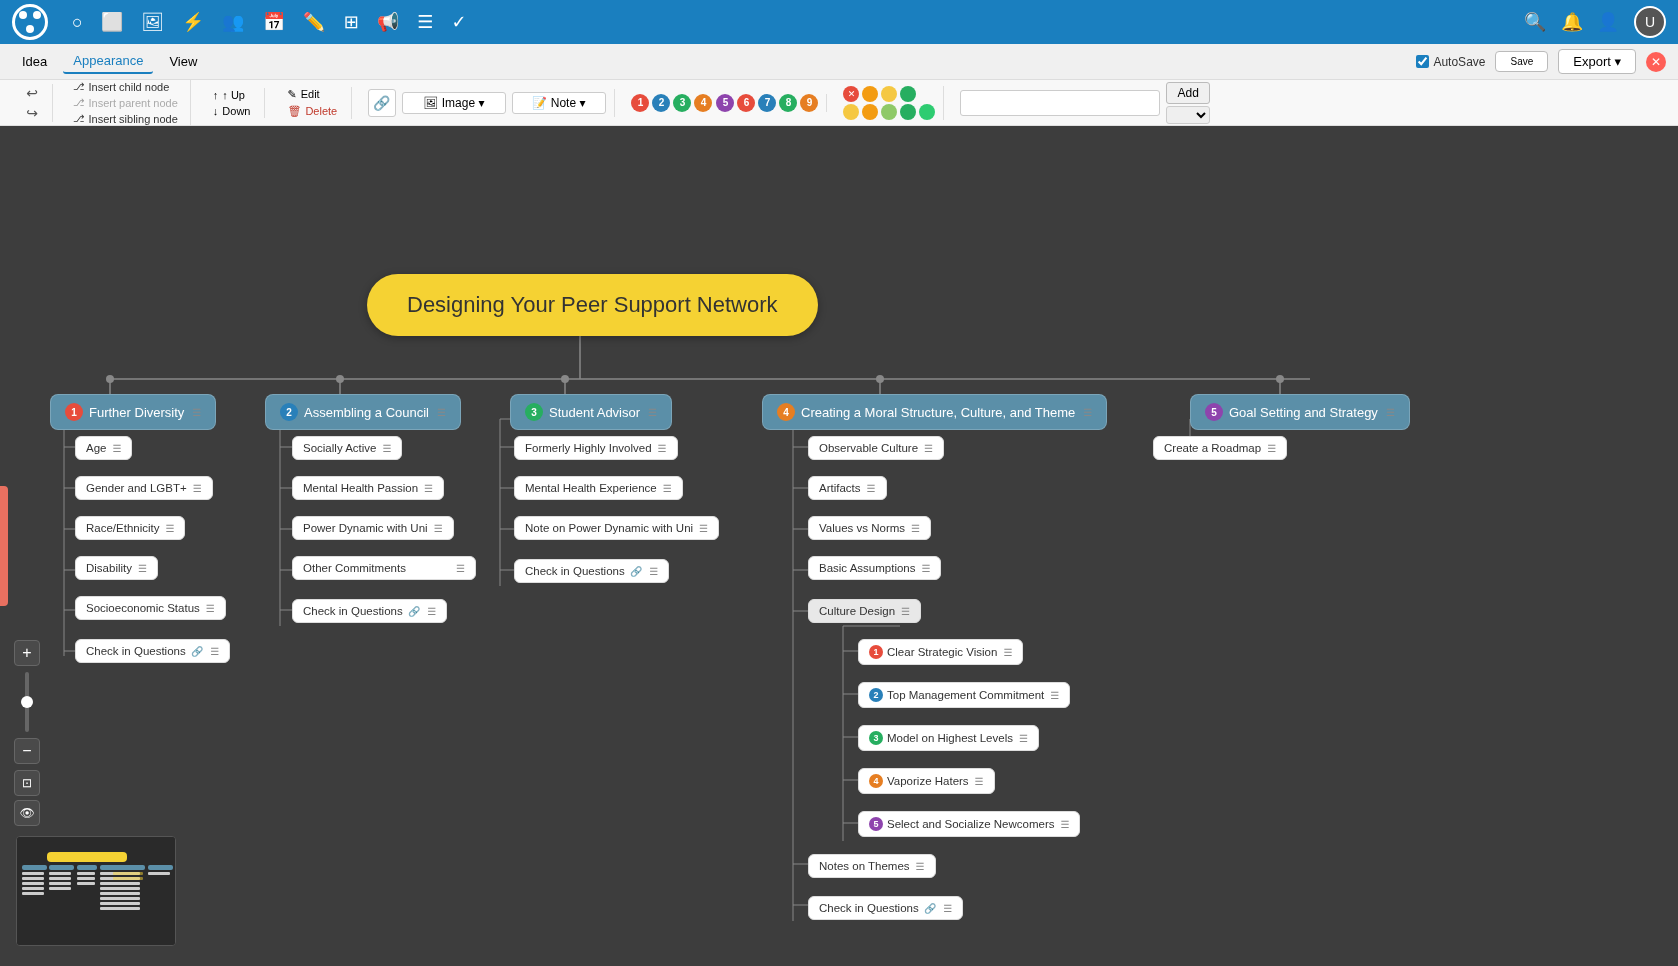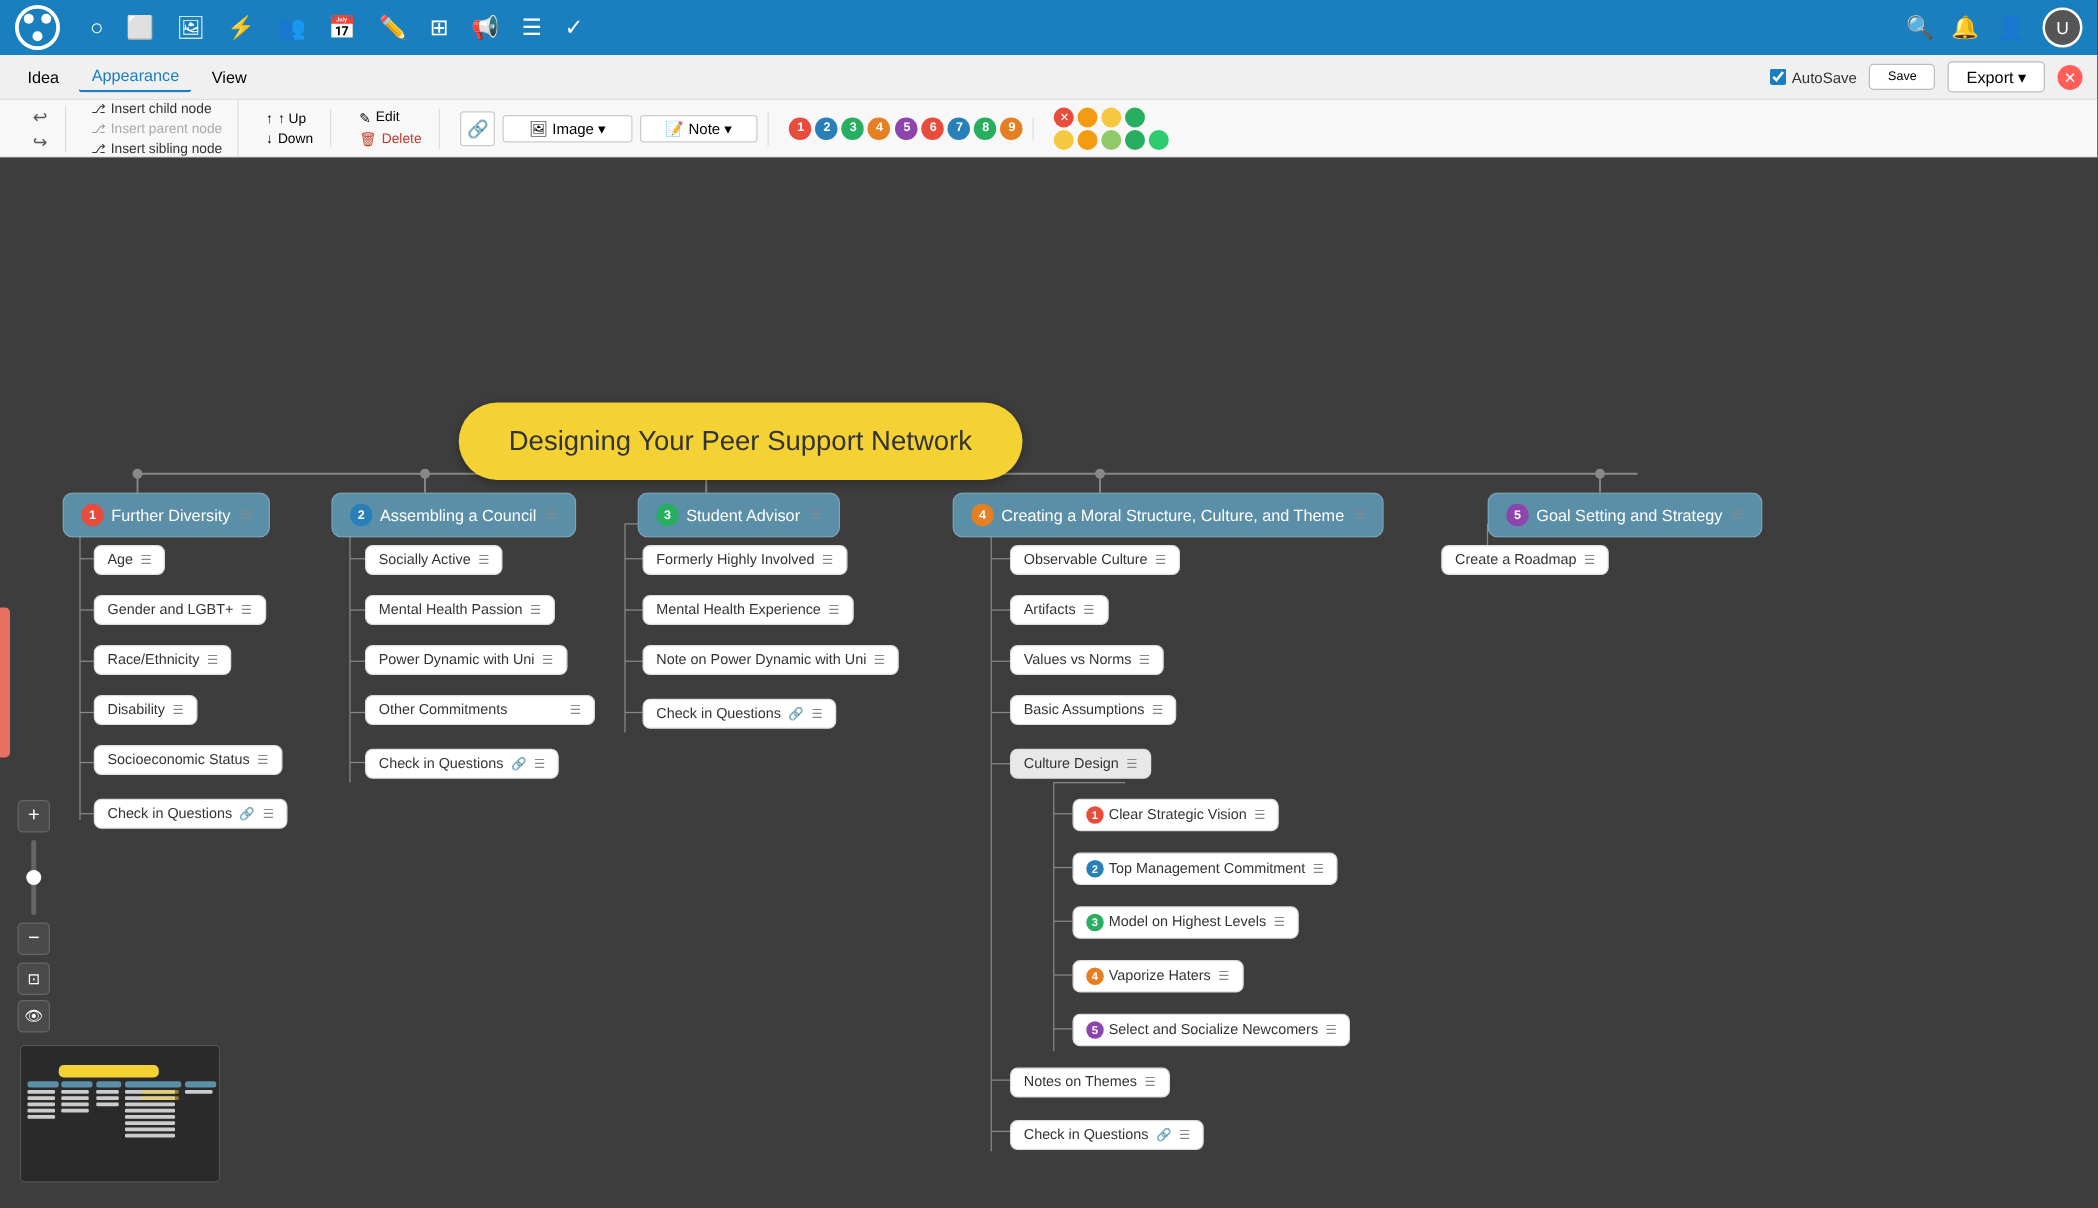--- a/index.html
+++ b/index.html
@@ -74,21 +74,20 @@
       position: absolute;
       background: #f5d233;
       border-radius: 40px;
       padding: 18px 40px;
       font-size: 22px;
       font-weight: 500;
       color: #333;
       white-space: nowrap;
       box-shadow: 0 2px 8px rgba(0,0,0,0.3);
       z-index: 10;
-      margin-top: 48px;
     }
 
     
     .branch-node {
       position: absolute;
       background: #5b8fa8;
       border-radius: 8px;
       padding: 8px 14px;
       font-size: 13px;
       color: white;
@@ -336,20 +335,27 @@
       </div>
       <div style="display:flex;gap:3px;">
         <div style="width:16px;height:16px;border-radius:50%;background:#f5c842;cursor:pointer;"></div>
         <div style="width:16px;height:16px;border-radius:50%;background:#f39c12;cursor:pointer;"></div>
         <div style="width:16px;height:16px;border-radius:50%;background:#8fc968;cursor:pointer;"></div>
         <div style="width:16px;height:16px;border-radius:50%;background:#27ae60;cursor:pointer;"></div>
         <div style="width:16px;height:16px;border-radius:50%;background:#2ecc71;cursor:pointer;"></div>
       </div>
     </div>
   </div>
+  <div class="toolbar-section">
+    <input class="add-input" type="text" placeholder="" style="">
+    <div style="display:flex;flex-direction:column;gap:2px;">
+      <button class="add-btn">Add</button>
+      <select style="font-size:11px;border:1px solid #ccc;border-radius:3px;padding:1px 2px;"><option></option></select>
+    </div>
+  </div>
 </div>
 
 <div id="canvas">
   <svg id="connector-svg">
 
     <line x1="110" y1="253" x2="1310" y2="253" stroke="#888" stroke-width="1.5"></line>
 
     <line x1="580" y1="197" x2="580" y2="253" stroke="#888" stroke-width="1.5"></line>
 
     <line x1="110" y1="253" x2="110" y2="268" stroke="#888" stroke-width="1.5"></line>

